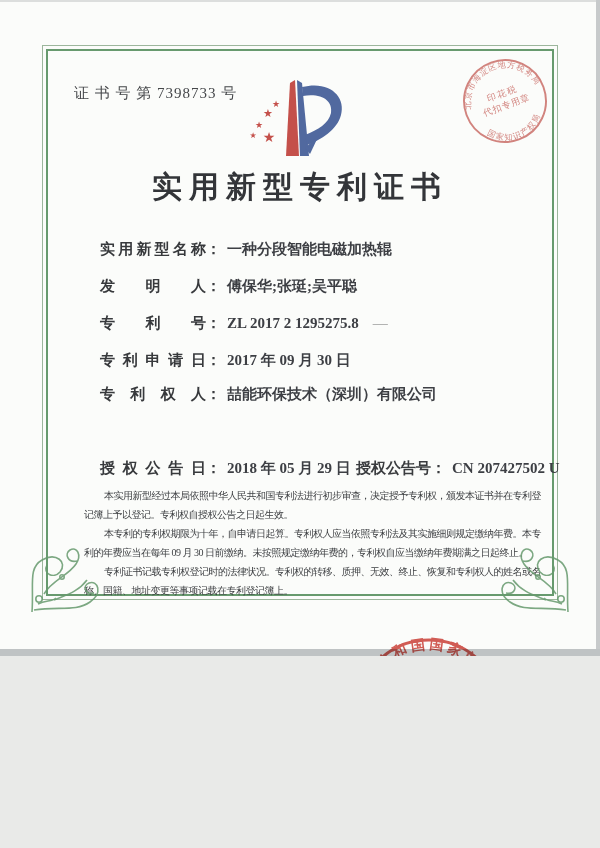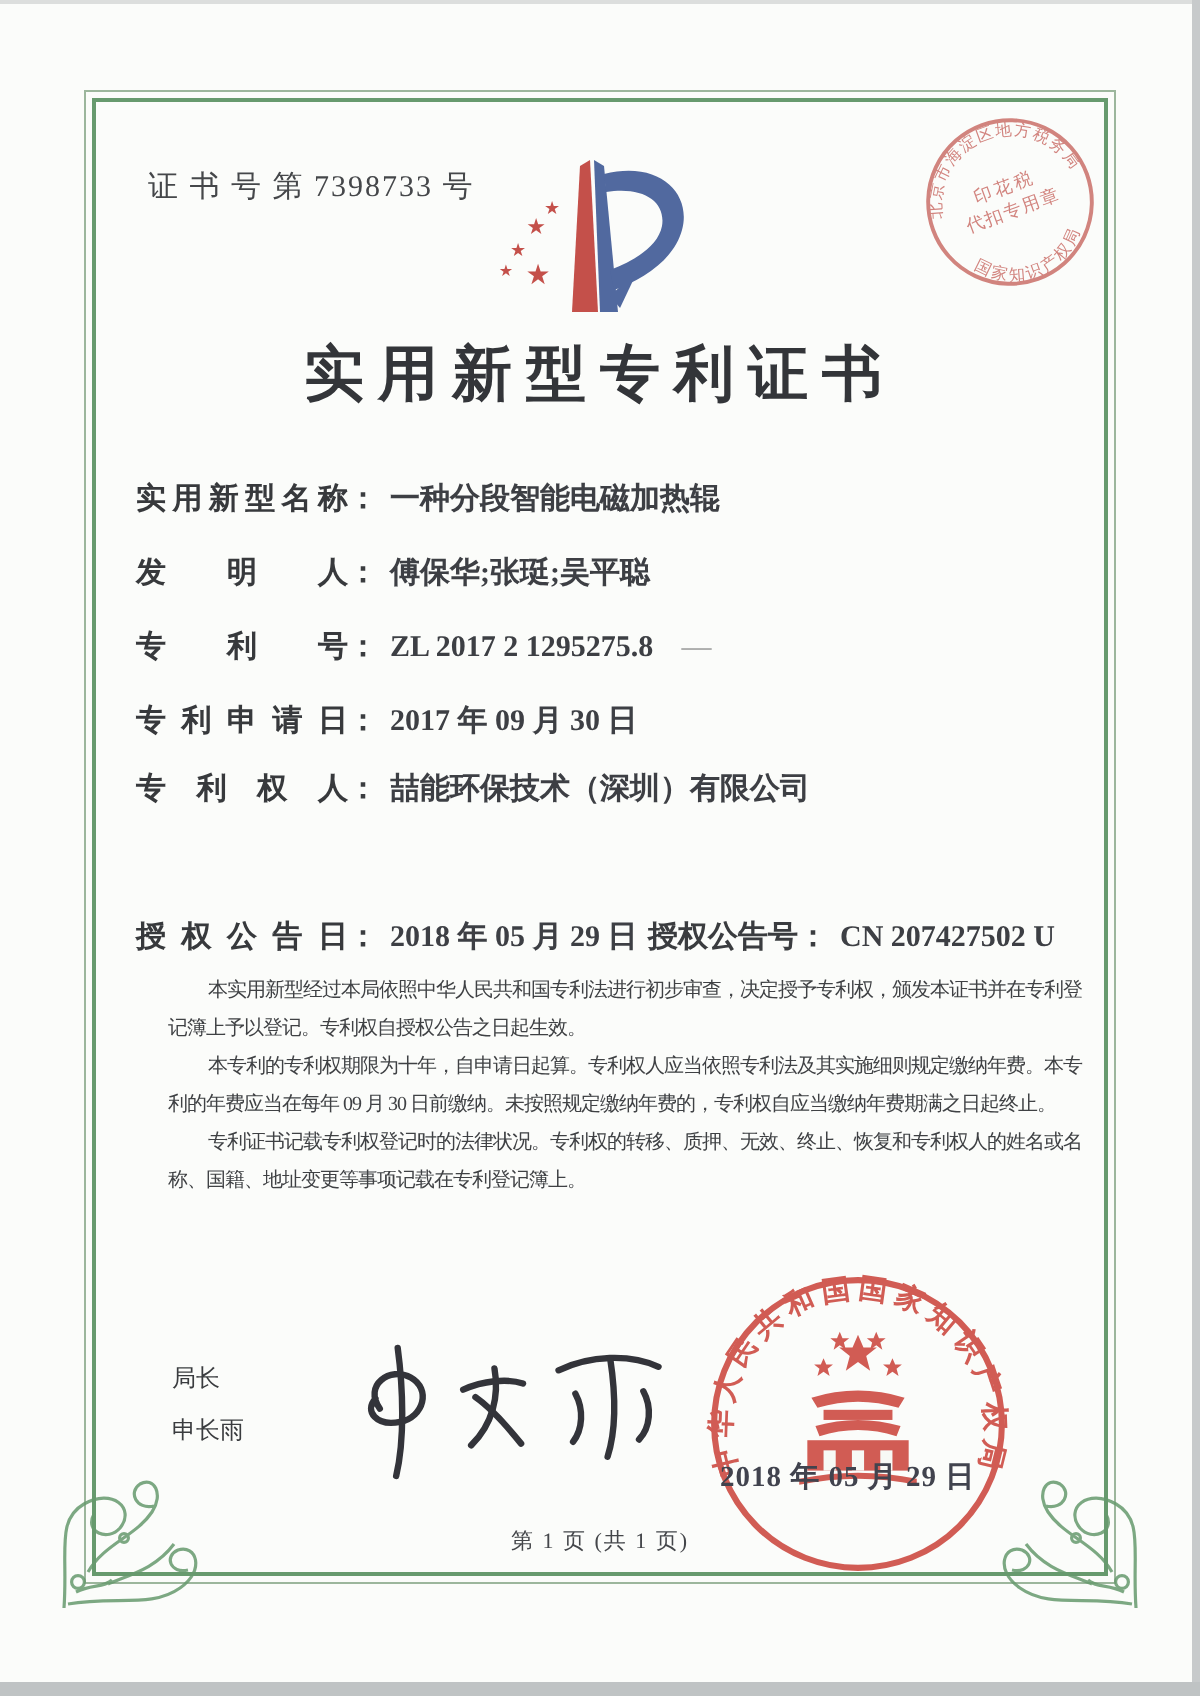--- a/index.html
+++ b/index.html
@@ -1,34 +1,34 @@
 <!DOCTYPE html>
 <html><head>
 <meta charset="utf-8">
 <style>
   html,body{margin:0;padding:0;background:#e9eae8;}
-  #page{position:relative;width:600px;height:848px;background:#fbfcfa;overflow:hidden;
+  #page{position:relative;width:600px;height:656px;background:#fbfcfa;overflow:hidden;
         font-family:"Liberation Serif",serif;color:#3b3d40;}
   
   .edge-right{position:absolute;right:0;top:0;width:4px;height:100%;background:#c7cacb;}
   .edge-bottom{position:absolute;left:0;bottom:0;width:100%;height:7px;background:#bfc3c4;}
   .edge-top{position:absolute;left:0;top:0;width:100%;height:2px;background:#dcdedd;}
   
   .frame-outer{position:absolute;left:42px;top:45px;right:42px;bottom:56px;border:1px solid #9cb69c;}
   .frame-inner{position:absolute;left:46px;top:49px;right:46px;bottom:60px;border:2px solid #679a6e;}
   .corner-orn{position:absolute;width:96px;height:96px;z-index:3;}
   .orn-bl{left:26px;bottom:40px;}
   .orn-br{right:26px;bottom:40px;transform:scaleX(-1);}
   
   .cert-no{position:absolute;left:74px;top:84px;font-size:15px;letter-spacing:1px;color:#45474a;}
   .logo{position:absolute;left:246px;top:76px;width:108px;height:86px;}
   .title{position:absolute;left:0;top:167px;width:100%;text-align:center;
          font-size:30px;font-weight:700;letter-spacing:7px;color:#333539;font-family:Liberation Serif, serif;}
   
-  .row{position:absolute;left:68px;font-size:15px;white-space:nowrap;color:#3a3c3f;}
+  .row{position:absolute;left:100px;font-size:15px;white-space:nowrap;color:#3a3c3f;}
   .flabel{display:inline-block;width:106px;text-align:justify;text-align-last:justify;
           font-weight:700;color:#37393c;}
   .fcolon{font-weight:700;}
   .fvalue{margin-left:6px;font-weight:700;color:#3d3f44;}
   .fmark{color:#9a9a9a;margin-left:14px;}
   .addr2{margin-left:121px;line-height:19px;font-weight:700;color:#3d3f44;}
   .row-grant .grant-no{position:absolute;left:256px;top:0;}
   
   .body-text{position:absolute;left:84px;top:486px;width:458px;}
   .body-text p{margin:0;text-indent:2em;font-size:10px;letter-spacing:-0.5px;

